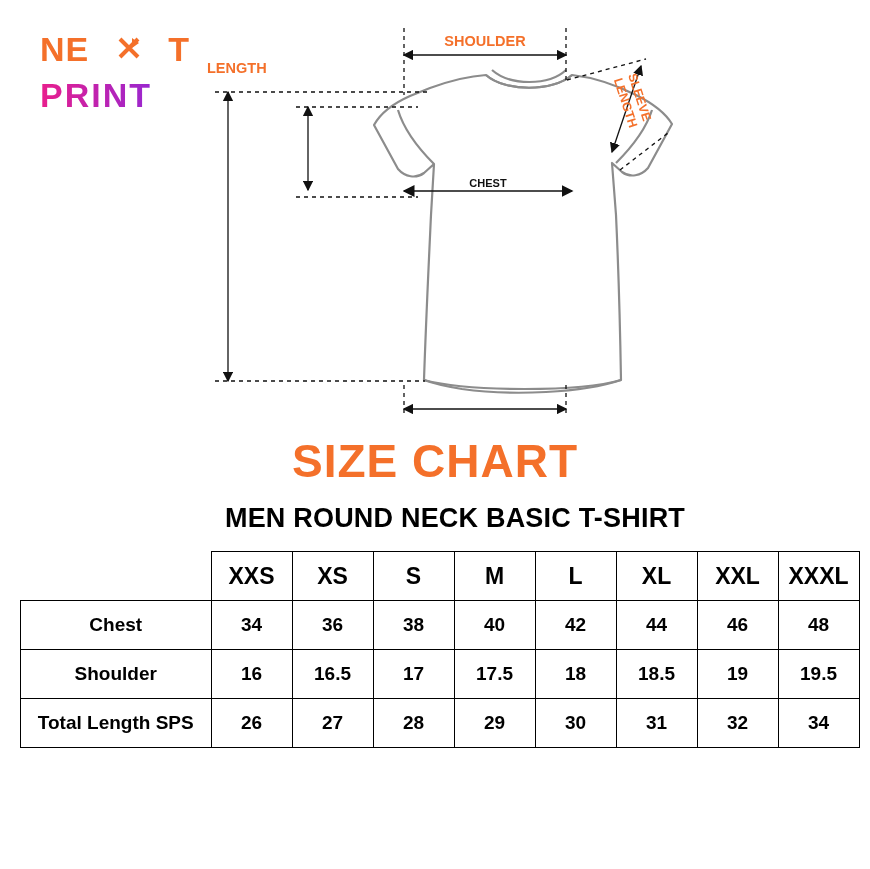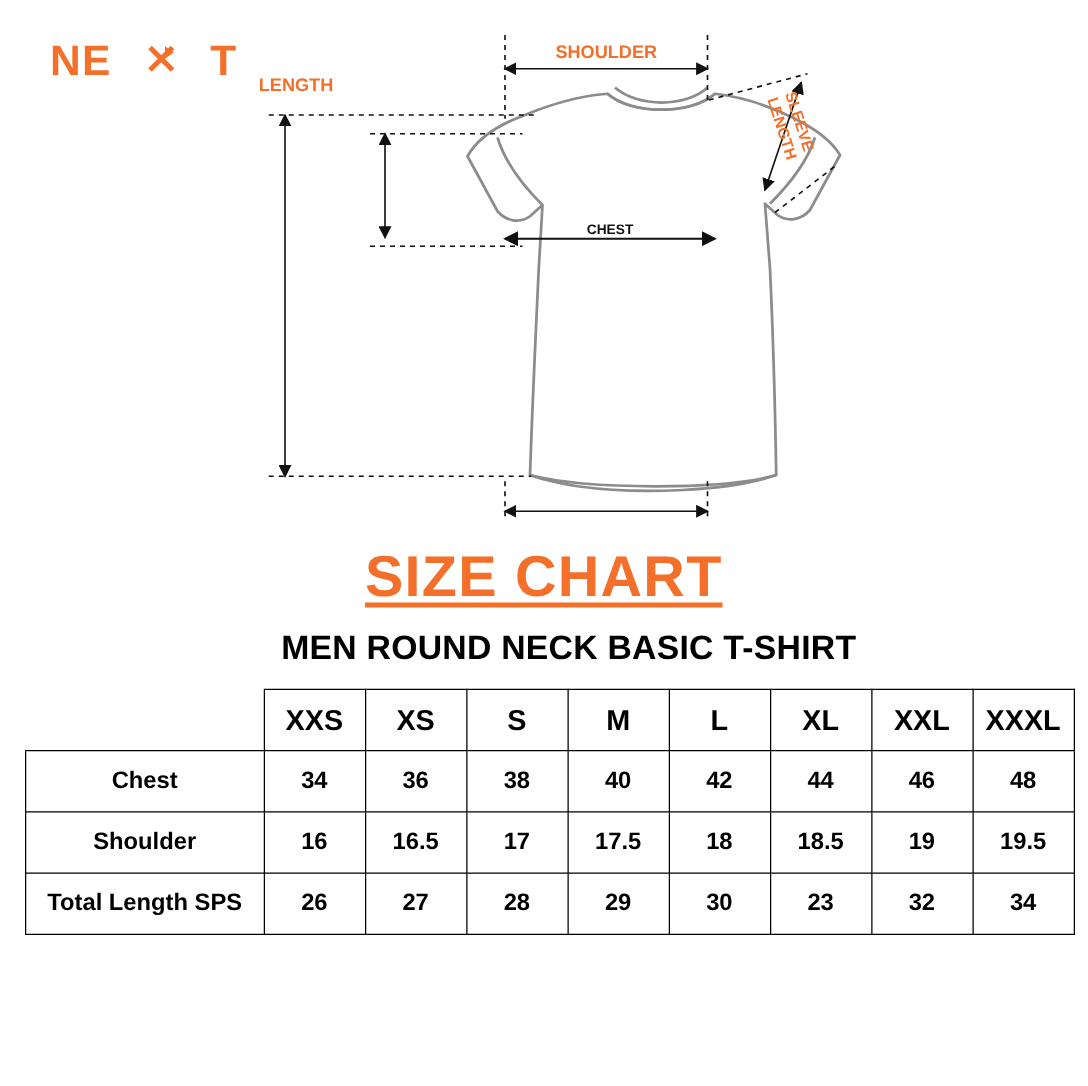--- a/index.html
+++ b/index.html
@@ -66,21 +66,20 @@
   #size-chart-title {
     position: absolute;
     top: 434px;
     left: 0;
     width: 870px;
     text-align: center;
     font-size: 46px;
     font-weight: bold;
     color: #F4702A;
     letter-spacing: 1px;
-    text-decoration: underline;
     text-underline-offset: 5px;
   }
   #product-title {
     position: absolute;
     top: 503px;
     left: 0;
     width: 870px;
     text-align: center;
     font-size: 27px;
     font-weight: bold;
@@ -125,20 +124,21 @@
   <div class="logo-line1">
     <span>NE</span>
       <span class="logo-x">
       <svg width="22" height="26" viewBox="0 0 22 26" aria-hidden="true">
         <path d="M2 4 L20 22 M20 4 L2 22" stroke="#F4702A" stroke-width="4" stroke-linecap="butt"></path>
         <path d="M14 3 L21 8 L14 13 Z" fill="#F4702A"></path>
       </svg>
     </span>
       <span>T</span>
   </div>
+  <div class="logo-line2">PRINT</div>
 </div>
 
 <div id="illustration">
   <svg width="870" height="430" viewBox="0 0 870 430" aria-hidden="true">
     <defs>
       <marker id="arr" markerWidth="8" markerHeight="8" refX="7" refY="4" orient="auto">
         <path d="M0,0 L8,4 L0,8 z" fill="#111"></path>
       </marker>
       <marker id="arrS" markerWidth="8" markerHeight="8" refX="1" refY="4" orient="auto">
         <path d="M8,0 L0,4 L8,8 z" fill="#111"></path>
@@ -261,19 +261,19 @@
         <td>19</td>
         <td>19.5</td>
       </tr>
       <tr>
         <td class="col-label">Total Length SPS</td>
         <td>26</td>
         <td>27</td>
         <td>28</td>
         <td>29</td>
         <td>30</td>
-        <td>23</td>
+        <td>31</td>
         <td>32</td>
         <td>34</td>
       </tr>
     </tbody>
   </table>
 </div>
 
 </body></html>

